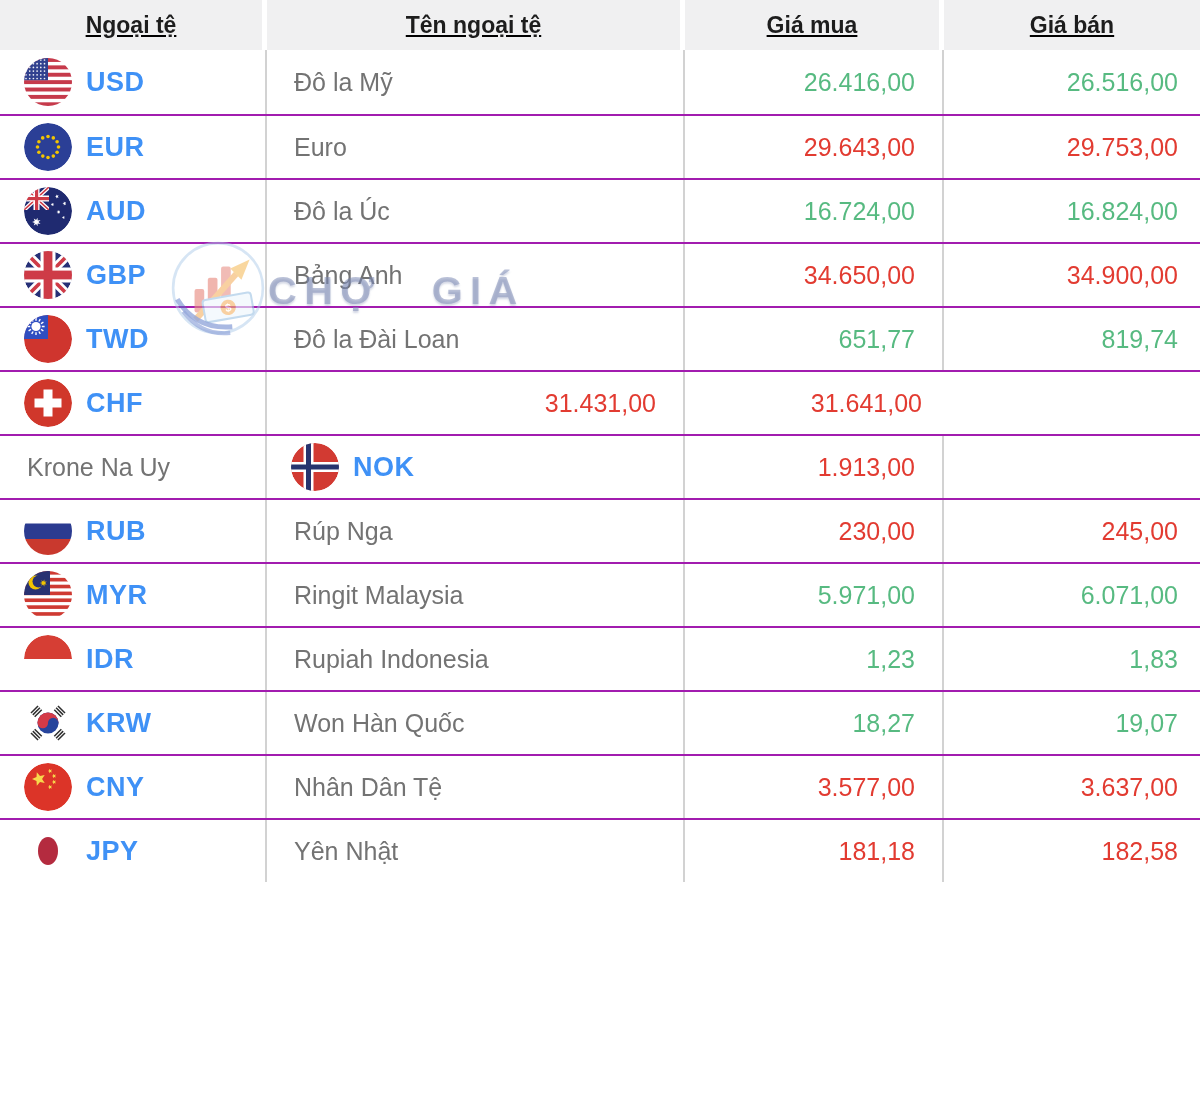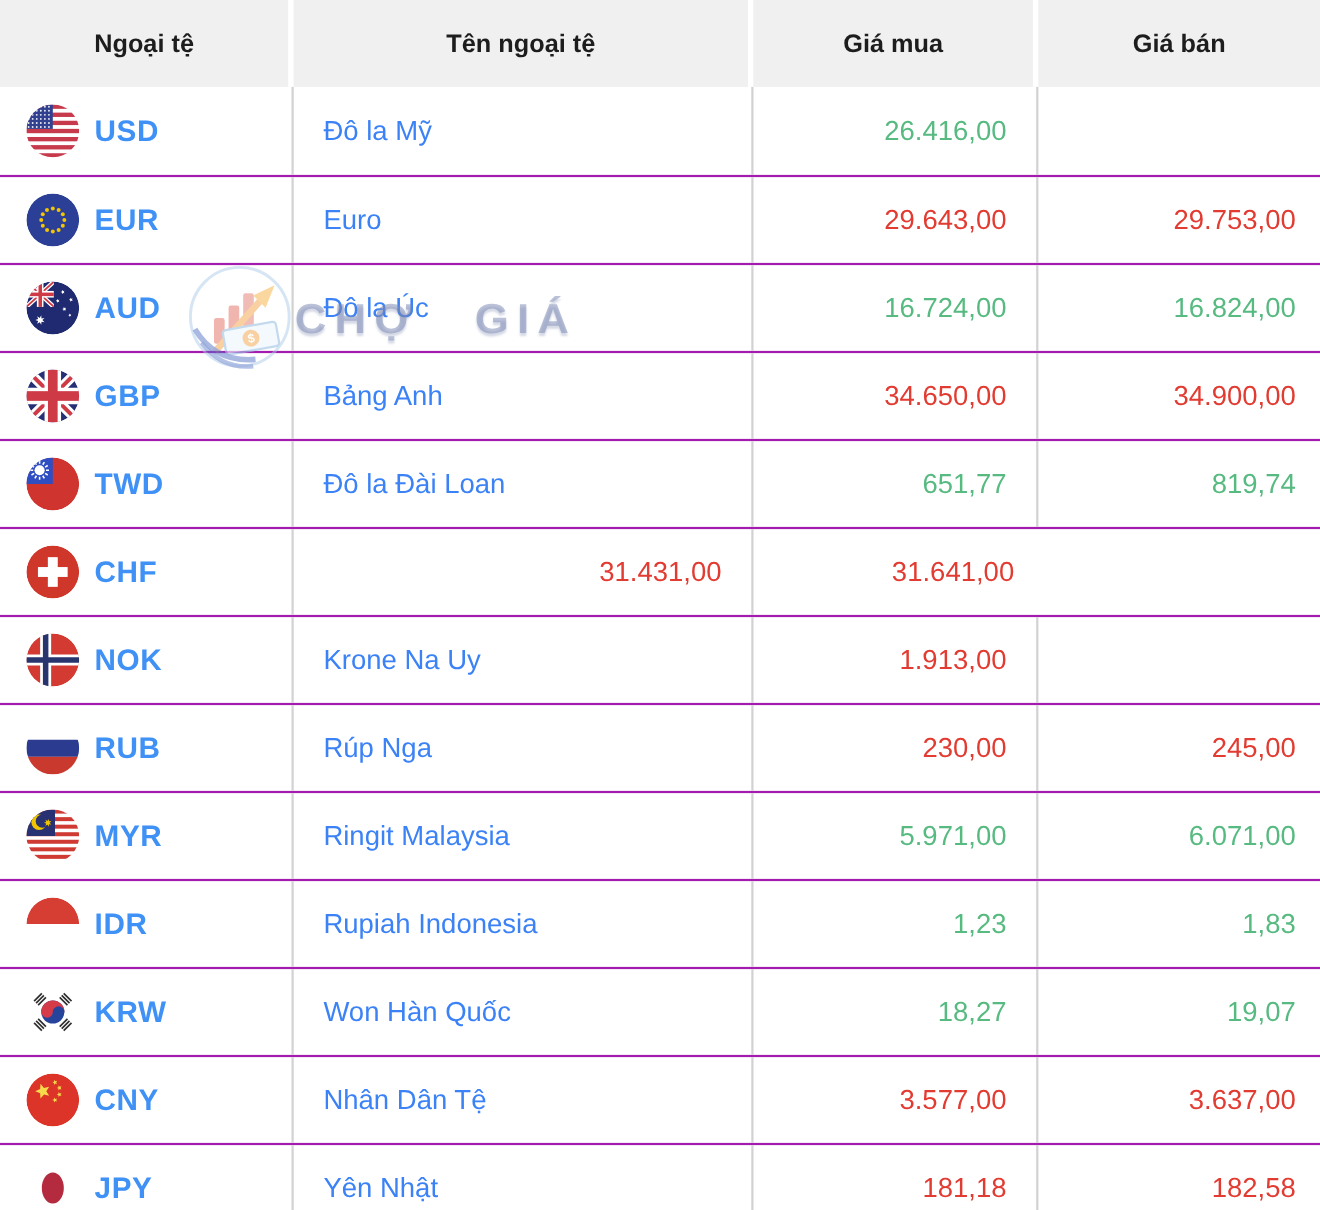--- a/index.html
+++ b/index.html
@@ -6,33 +6,34 @@
   .page{
     position:relative;
     width:1200px;height:1100px;
     background:#ffffff;
     overflow:hidden;
     font-family:"Liberation Sans", sans-serif;
   }
   .header-row{
     display:grid;
     grid-template-columns:267px 418px 259px 256px;
-    height:79px;
+    height:50px;
+    text-decoration:underline;
   }
   .hcell{
     background:#f0f0f1;
     display:flex;align-items:center;justify-content:center;
     font-size:23px;font-weight:700;color:#1d1d1d;
     box-sizing:border-box;
   }
   .hcell:not(:last-child){border-right:5px solid #ffffff;}
   .row{
     display:grid;
     grid-template-columns:267px 418px 259px 256px;
-    height:80px;
+    height:64px;
     box-sizing:border-box;
     background:#ffffff;
   }
   #rows .row + .row{border-top:2px solid #a21caf;}
   .cell{
     display:flex;align-items:center;
     box-sizing:border-box;
   }
   .c1,.c2,.c3{border-right:2px solid #d2d2d2;}
   .c1{padding-left:24px;}
@@ -40,21 +41,21 @@
   .c3,.c4{justify-content:flex-end;padding-left:44px;}
   .c3{padding-right:27px;}
   .c4{padding-right:22px;}
   .flag{width:48px;height:48px;display:block;flex:0 0 48px;}
   .flag svg{display:block;}
   .code{
     font-size:27px;font-weight:700;
     color:var(--code,#3f91f6);
     margin-left:14px;letter-spacing:.5px;
   }
-  .cname{font-size:25px;color:#3b82f6;}
+  .cname{font-size:25px;color:#737373;}
   .val{font-size:25px;}
   .val.up{color:var(--up,#57ba81);}
   .val.down{color:var(--down,#e23b31);}
   
   .watermark{
     position:absolute;left:0;top:0;width:1200px;height:1100px;
     pointer-events:none;z-index:5;
   }
   .wm-logo{
     position:absolute;left:167px;top:238px;
@@ -142,20 +143,23 @@
             </svg>
           </span>
       <span class="code">USD</span>
     </div>
     <div class="cell c2">
       <span class="cname">Đô la Mỹ</span>
     </div>
     <div class="cell c3">
       <span class="val buy up">26.416,00</span>
     </div>
+    <div class="cell c4">
+      <span class="val sell up">26.516,00</span>
+    </div>
   </div>
 
   <div class="row">
     <div class="cell c1">
       <span class="flag">
             <svg width="48" height="48" viewBox="0 0 48 48">
               <defs>
                 <clipPath id="ce">
                   <circle cx="24" cy="24" r="24"></circle>
                 </clipPath>
@@ -330,41 +334,41 @@
     </div>
     <div class="cell c3">
       <span class="val buy down">31.431,00</span>
     </div>
     <div class="cell c4">
       <span class="val sell down">31.641,00</span>
     </div>
   </div>
 
   <div class="row">
+    <div class="cell c2">
+      <span class="cname">Krone Na Uy</span>
+    </div>
     <div class="cell c1">
       <span class="flag">
             <svg width="48" height="48" viewBox="0 0 48 48">
               <defs>
                 <clipPath id="cn">
                   <circle cx="24" cy="24" r="24"></circle>
                 </clipPath>
               </defs>
               <g clip-path="url(#cn)">
                 <circle cx="24" cy="24" r="24" fill="#d23a32"></circle>
                 <rect x="12.5" width="10" height="48" fill="#fff"></rect>
                 <rect y="19" width="48" height="10" fill="#fff"></rect>
                 <rect x="15" width="5" height="48" fill="#27346e"></rect>
                 <rect y="21.5" width="48" height="5" fill="#27346e"></rect>
               </g>
             </svg>
           </span>
       <span class="code">NOK</span>
-    </div>
-    <div class="cell c2">
-      <span class="cname">Krone Na Uy</span>
     </div>
     <div class="cell c3">
       <span class="val buy down">1.913,00</span>
     </div>
   </div>
 
   <div class="row">
     <div class="cell c1">
       <span class="flag">
             <svg width="48" height="48" viewBox="0 0 48 48">

